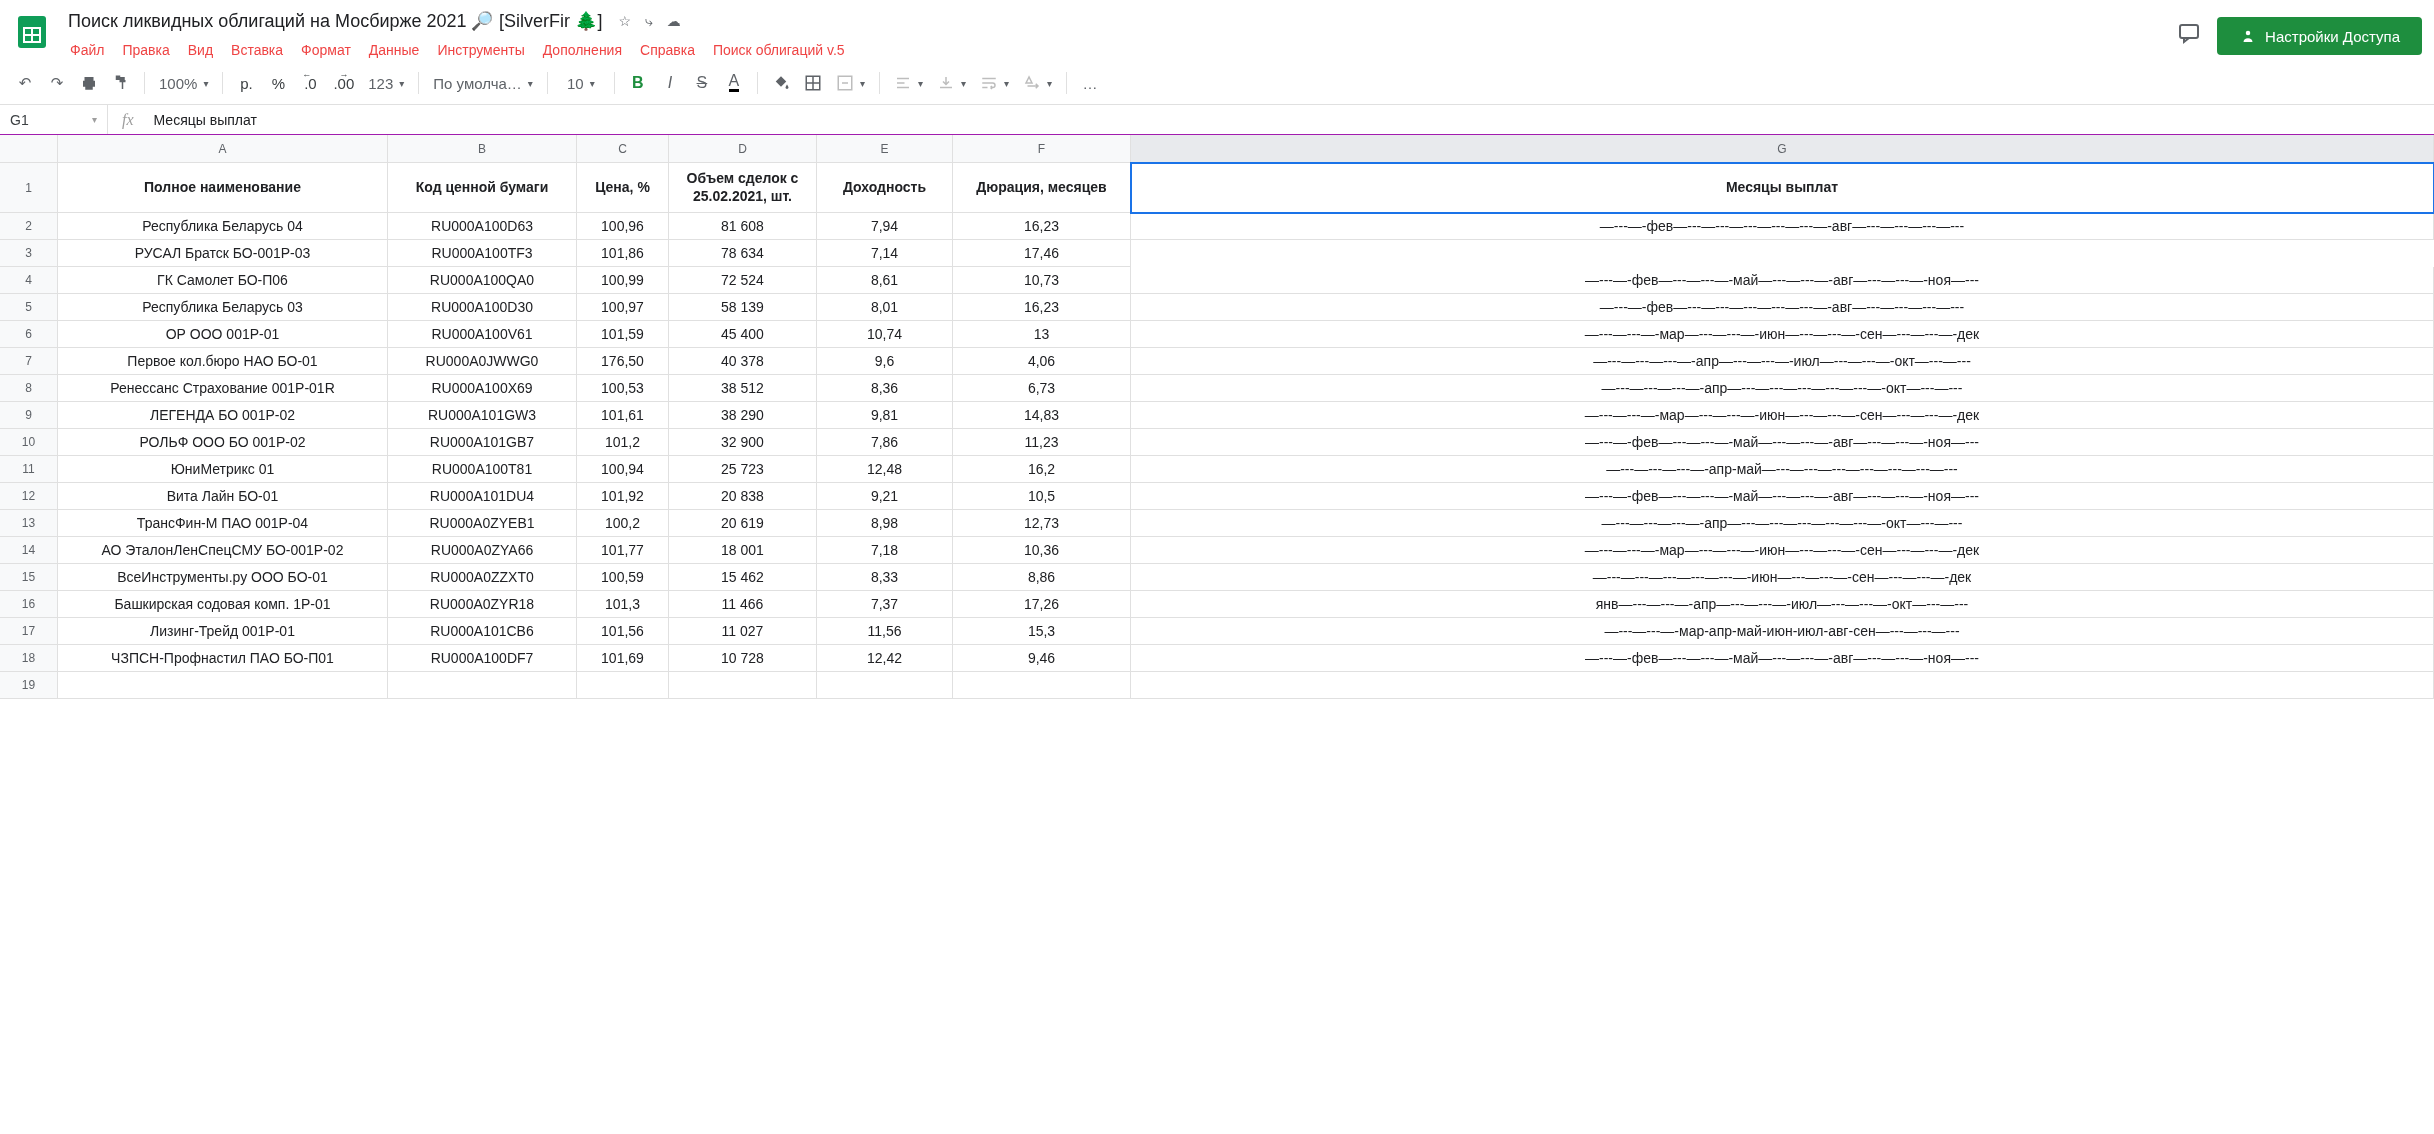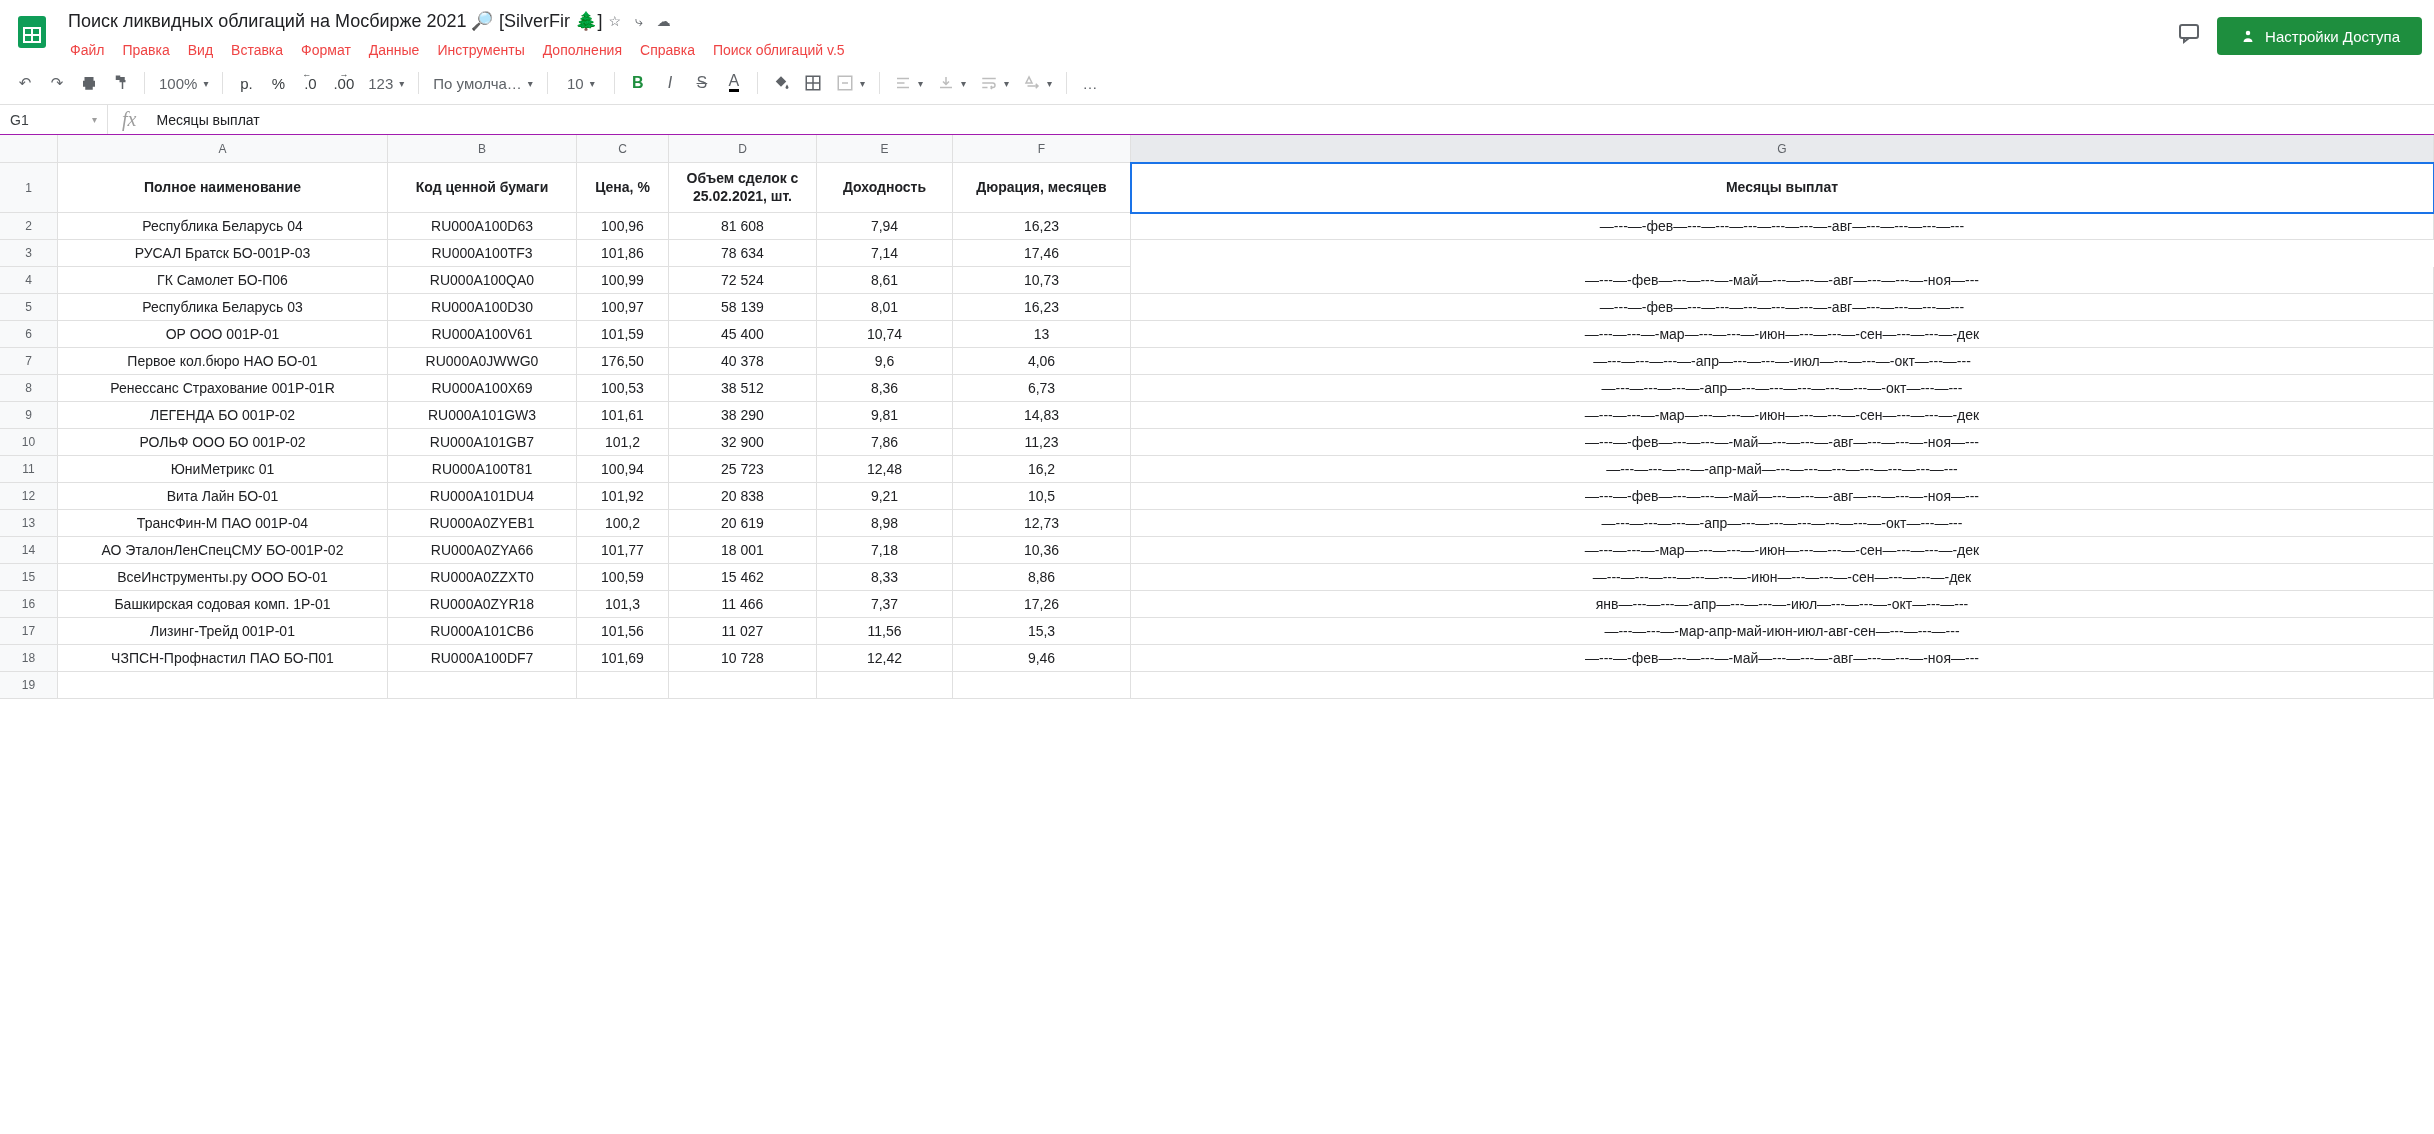--- a/index.html
+++ b/index.html
@@ -3,21 +3,21 @@
 <meta charset="utf-8">
 <style>
   * { box-sizing: border-box; margin: 0; padding: 0; }
   body { font-family: Arial, "Helvetica Neue", sans-serif; background: #fff; color: #202124; font-size: 14px; overflow: hidden; }
   
   
   .header { display: flex; align-items: flex-start; padding: 8px 12px 0 12px; }
   .logo { width: 40px; height: 40px; margin-right: 10px; margin-top: 4px; display:flex; align-items:center; justify-content:center; }
   .logo svg { width: 40px; height: 40px; }
   .title-area { flex: 1; }
-  .doc-title-row { display: flex; align-items: center; gap: 0; }
+  .doc-title-row { display: flex; align-items: center; gap: 10px; }
   .doc-title { font-size: 18px; color: #202124; padding: 2px 6px; }
   .title-icons { display: flex; gap: 14px; color: #5f6368; }
   .title-icons span { cursor: pointer; }
   .menubar { display: flex; gap: 2px; margin-top: 4px; }
   .menubar .menu-item { padding: 4px 8px; font-size: 14px; color: #ef4444; cursor: pointer; border-radius: 3px; }
   .header-right { display: flex; align-items: center; gap: 16px; margin-left: auto; margin-top: 9px; }
   .comments-icon { color: #5f6368; cursor: pointer; font-size: 22px; }
   .share-btn { background: #1e8e3e; color: #fff; border: none; border-radius: 4px; padding: 10px 22px; font-size: 15px; font-weight: 500; cursor: pointer; display:flex; align-items:center; gap:8px;}
   
   
@@ -30,21 +30,21 @@
   .tb-bold { font-weight: bold; color: #1e8e3e; font-size:16px;}
   .tb-italic { font-style: italic; font-size:16px;}
   .tb-strike { text-decoration: line-through; font-size:16px;}
   .tb-A { font-size:16px; border-bottom: 3px solid #000; line-height:14px; padding-bottom:1px; font-weight:500;}
   .tb-disabled { color: #bdbdbd; }
   
   
   .formula-bar { display: flex; align-items: center; border-bottom: 1px solid #a21caf; height: 30px; }
   .cell-ref { width: 108px; border-right: 1px solid #e0e0e0; padding: 0 10px; display:flex; align-items:center; justify-content:space-between; height:100%; color:#3c4043;}
   .cell-ref::after { content:"▾"; font-size:10px; color:#9e9e9e; }
-  .fx { padding: 0 14px; color: #9e9e9e; font-style: italic; font-family: serif; font-size:20px;}
+  .fx { padding: 0 14px; color: #9e9e9e; font-style: italic; font-family: serif; font-size:16px;}
   .formula-val { padding: 0 6px; color: #202124; }
   
   
   .grid-area { display: flex; }
   .corner { width: 58px; height: 28px; background: #f8f9fa; border-right: 1px solid #e0e0e0; border-bottom: 1px solid #e0e0e0; }
   .col-headers { display: flex; flex:1; }
   .col-header { background: #f8f9fa; border-right: 1px solid #e0e0e0; border-bottom: 1px solid #e0e0e0; text-align: center; font-size: 12px; color: #5f6368; height: 28px; line-height: 28px; }
   .rows-wrap { display:block; }
   .grid-row { display: flex; }
   .row-header { width: 58px; background: #f8f9fa; border-right: 1px solid #e0e0e0; border-bottom: 1px solid #e0e0e0; text-align: center; font-size: 12px; color: #5f6368; display:flex; align-items:center; justify-content:center;}

